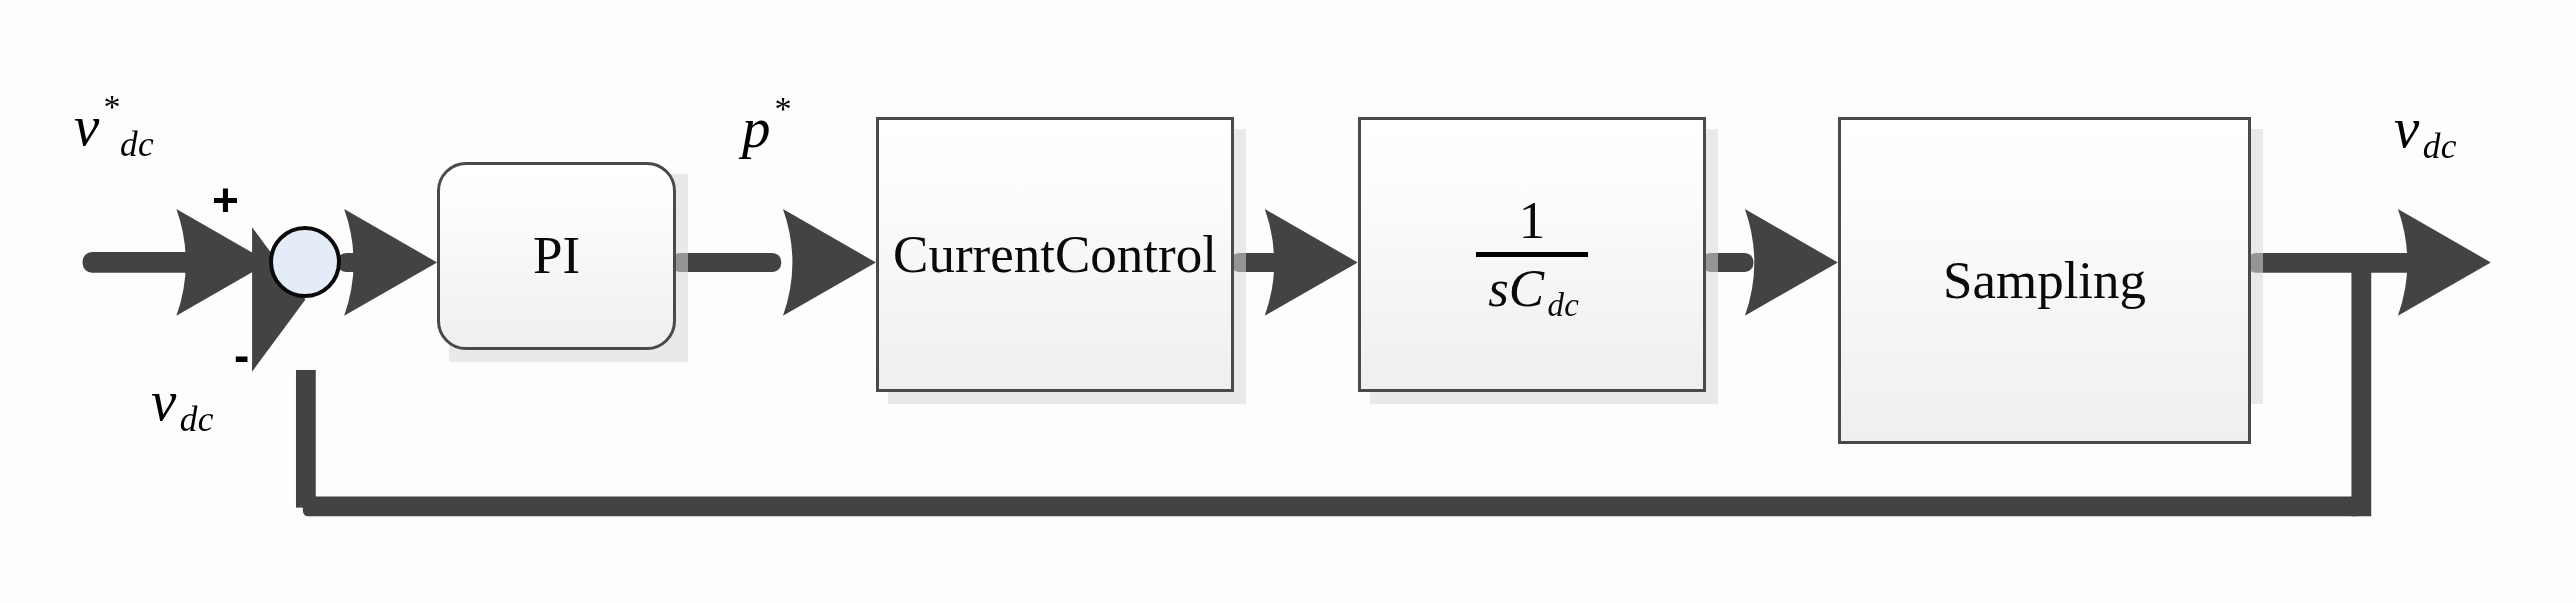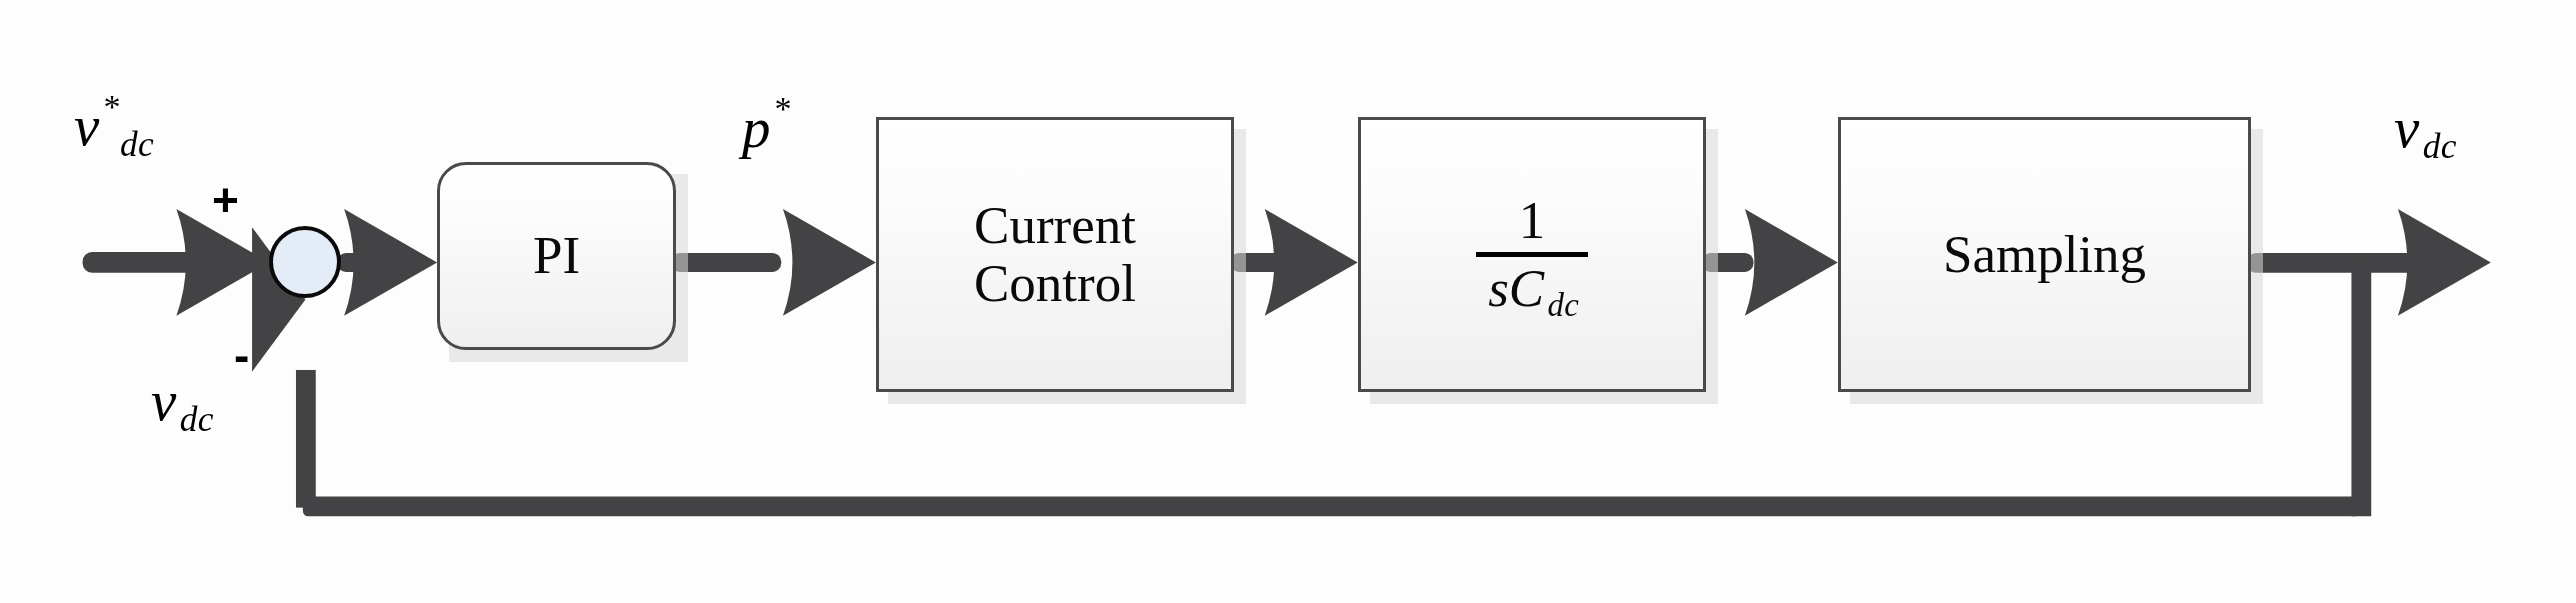--- a/index.html
+++ b/index.html
@@ -196,33 +196,33 @@
   <div class="math" style="left:2394px; top:95px; font-size:57px;">
     <span class="mvar">v</span><span class="msub">dc</span>
   </div>
 
   <div class="block-shadow" style="left:449px; top:174px; width:239px; height:188px;"></div>
   <div class="block" id="block-pi" style="left:437px; top:162px; width:239px; height:188px; z-index:2;border-radius:29px;">
     <span class="block-label" style="font-size:53px;">PI</span>
   </div>
 
   <div class="block-shadow" style="left:888px; top:129px; width:358px; height:275px;"></div>
-  <div class="block" id="block-current-control" style="left:876px; top:117px; width:358px; height:275px; z-index:2; flex-direction:column;">
+  <div class="block" id="block-current-control" style="left:876px; top:117px; width:358px; height:275px; z-index:2; flex-direction:row;">
     <span class="block-label" style="font-size:53px;">Current</span>
     <span class="block-label" style="font-size:53px;font-family:Liberation Serif, serif;">Control</span>
   </div>
 
   <div class="block-shadow" style="left:1370px; top:129px; width:348px; height:275px;"></div>
   <div class="block" id="block-dc-capacitor" style="left:1358px; top:117px; width:348px; height:275px; z-index:2;">
     <span class="frac block-label" style="font-size:53px;">
       <span class="num">1</span>
       <span class="bar"></span>
       <span class="den"><span>sC</span><span class="msub">dc</span></span>
     </span>
   </div>
 
   <div class="block-shadow" style="left:1850px; top:129px; width:413px; height:275px;"></div>
-  <div class="block" id="block-sampling" style="left:1838px; top:117px; width:413px; height:275px; z-index:2;">
+  <div class="block" id="block-sampling" style="left:1838px; top:117px; width:413px; height:327px; z-index:2;">
     <span class="block-label" style="font-size:53px;">Sampling</span>
   </div>
 
 </div>
 
 
 </body></html>

